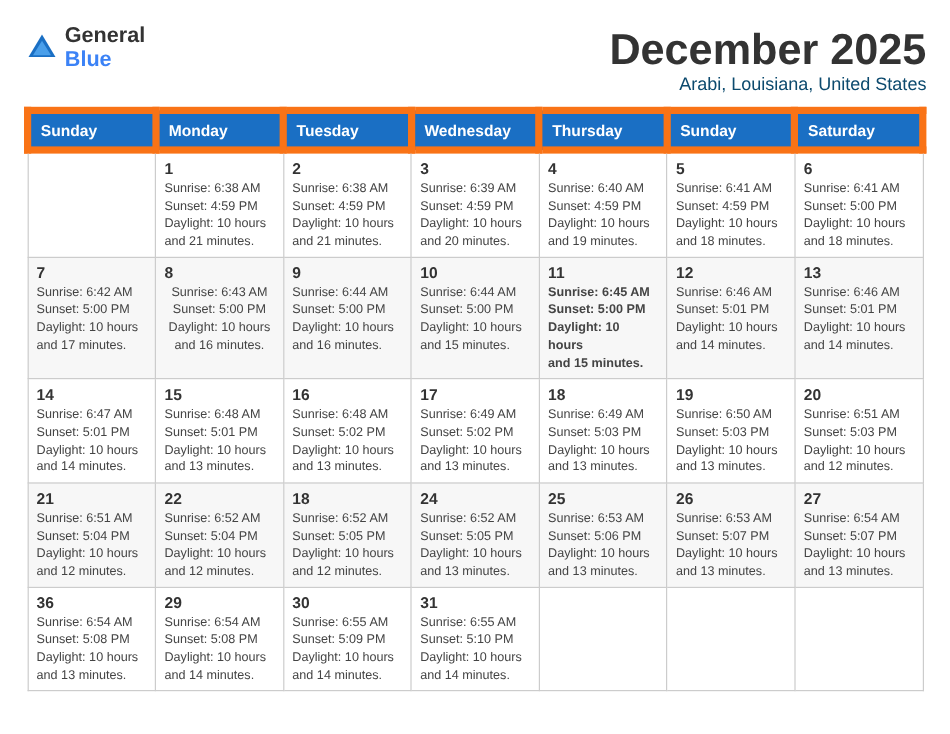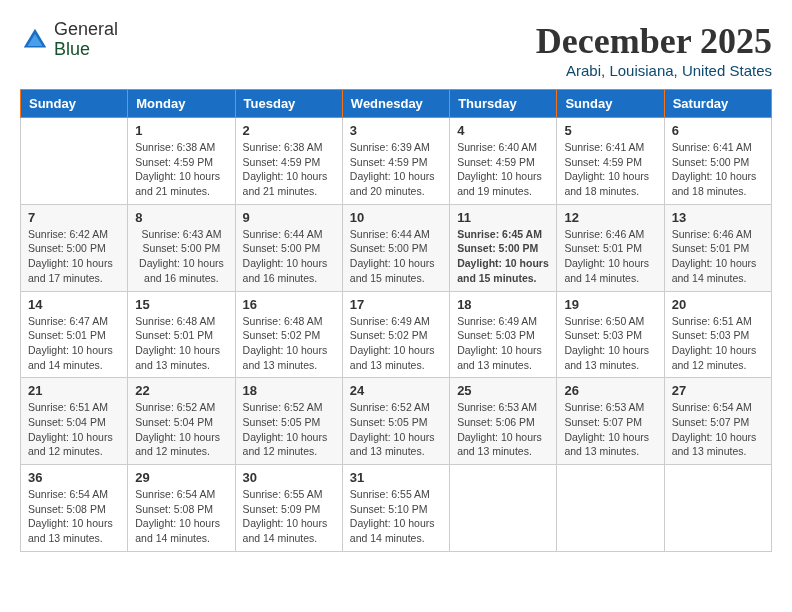--- a/index.html
+++ b/index.html
@@ -20,58 +20,57 @@
       display: flex;
       align-items: center;
     }
     .logo-text {
       display: flex;
       flex-direction: column;
       line-height: 1.1;
     }
     .logo-general {
       font-size: 18px;
-      font-weight: normal;
+      font-weight: bold;
       color: #333;
     }
     .logo-blue {
       font-size: 18px;
-      font-weight: normal;
-      color: #14532d;
+      font-weight: bold;
+      color: #3b82f6;
     }
     .logo-icon {
       width: 30px;
       height: 30px;
       margin-right: 4px;
     }
     .title-area {
       text-align: right;
     }
     .month-title {
       font-size: 36px;
       font-weight: bold;
       color: #333;
-      font-family: Liberation Serif, serif;
     }
     .subtitle {
       font-size: 15px;
       color: #0c4a6e;
     }
     .calendar {
       width: 100%;
       border-collapse: collapse;
       border: 1px solid #ccc;
     }
     .calendar th {
       background-color: #1a6fc4;
       color: #fff;
       text-align: left;
       padding: 6px 8px;
       font-size: 13px;
-      border: 1px solid #f97316;
+      border: 6px solid #f97316;
     }
     .calendar td {
       vertical-align: top;
       border: 1px solid #ccc;
       padding: 5px 7px;
       width: calc(100% / 7);
       min-height: 80px;
       background: #fff;
     }
     .calendar tr:nth-child(even) td {

